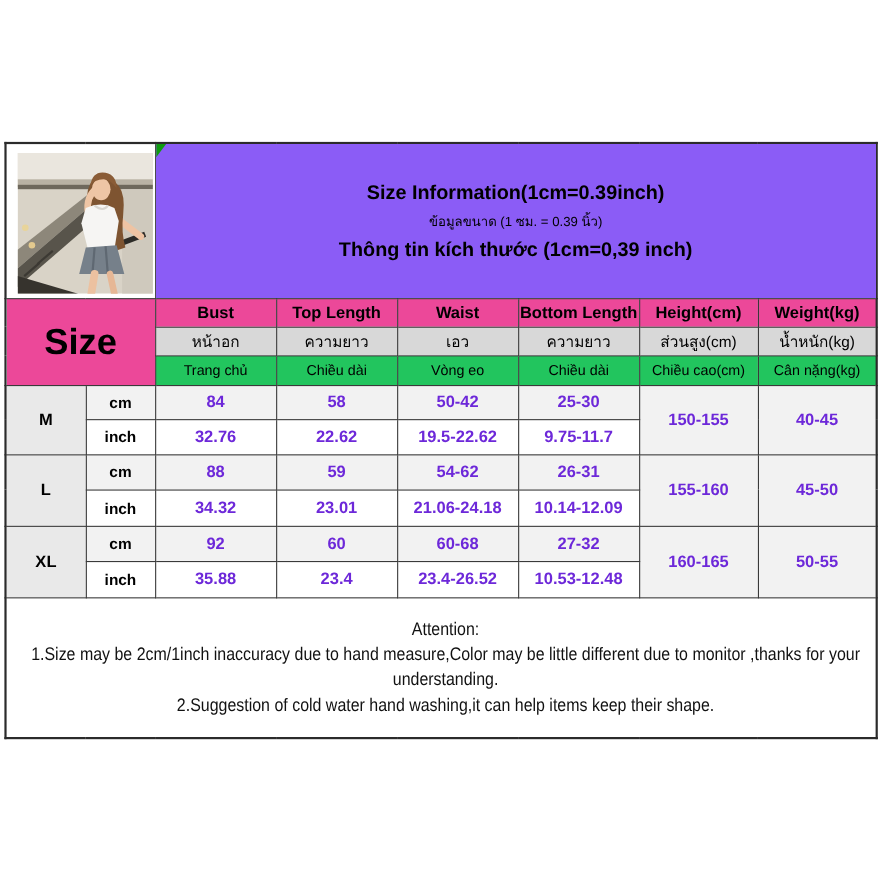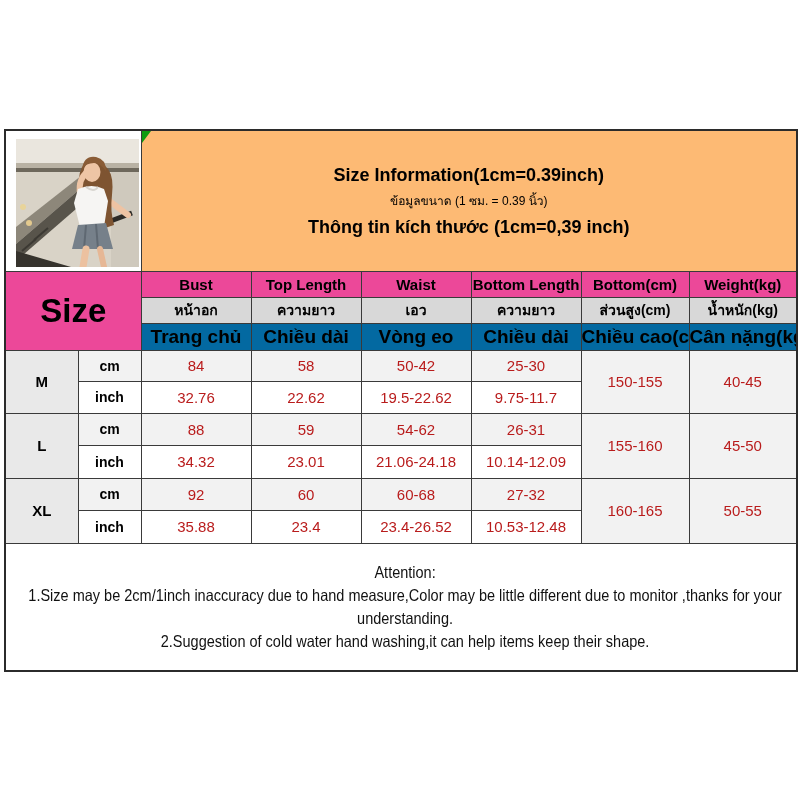--- a/index.html
+++ b/index.html
@@ -13,38 +13,38 @@
     border:2px solid #2b2b2b;
   }
   table.size-table td{
     border:1.5px solid #3a3a3a;
     padding:0;text-align:center;vertical-align:middle;
     overflow:hidden;white-space:nowrap;
   }
   
   td.photo-cell{background:#ffffff;vertical-align:top;text-align:left;}
   .photo{margin:4px 0 0 10px;width:123px;height:128px;line-height:0;}
-  td.title-cell{background:#fdba74;position:relative;}
+  td.title-cell{background:#8b5cf6;position:relative;}
   .corner{
     position:absolute;left:0;top:0;width:0;height:0;
     border-left:9px solid #0f9b0f;border-bottom:12px solid transparent;
   }
   .t1{font-size:18px;font-weight:bold;line-height:26px;}
   .t2{font-size:12px;font-weight:normal;line-height:26px;}
   .t3{font-size:18px;font-weight:bold;line-height:26px;}
   
   td.size-cell{background:#d8d8d8;font-size:27px;font-weight:bold;}
   tr.hdr1 td{background:#ec4899;font-size:15px;font-weight:bold;}
-  tr.hdr2 td{background:#d8d8d8;font-size:14px;font-weight:bold;}
-  tr.hdr3 td{background:#0369a1;font-size:19px;font-weight:bold;}
+  tr.hdr2 td{background:#d8d8d8;font-size:14px;font-weight:normal;}
+  tr.hdr3 td{background:#22c55e;font-size:13px;font-weight:normal;}
   tr.hdr1 td.size-cell{font-size:33px;}
   
   td.sz{background:#e9e9e9;font-size:15px;font-weight:bold;}
   td.unit{font-size:14px;font-weight:bold;}
-  td.val{font-size:15px;font-weight:normal;color:#b91c1c;}
+  td.val{font-size:15px;font-weight:bold;color:#6d28d9;}
   tr.cm-row td.unit, tr.cm-row td.val{background:#f2f2f2;}
   tr.inch-row td.unit, tr.inch-row td.val{background:#ffffff;margin-top:43px;}
   td.hw{background:#f2f2f2 !important;}
   
   td.attn{background:#ffffff;vertical-align:top;text-align:left;}
   .attn-inner{
     width:900px;transform:scaleX(0.879);transform-origin:0 0;
     font-size:16.5px;line-height:23px;font-weight:normal;color:#111;
     padding:1px 0 0 4px;white-space:nowrap;
   }
@@ -105,21 +105,21 @@
           <div class="t3">Thông tin kích thước (1cm=0,39 inch)</div>
         </td>
       </tr>
 
       <tr class="hdr1" style="height:26px">
         <td colspan="2" rowspan="3" class="size-cell">Size</td>
         <td>Bust</td>
         <td>Top Length</td>
         <td>Waist</td>
         <td>Bottom Length</td>
-        <td>Bottom(cm)</td>
+        <td>Height(cm)</td>
         <td>Weight(kg)</td>
       </tr>
 
       <tr class="hdr2" style="height:26px">
         <td>หน้าอก</td>
         <td>ความยาว</td>
         <td>เอว</td>
         <td>ความยาว</td>
         <td>ส่วนสูง(cm)</td>
         <td>น้ำหนัก(kg)</td>

